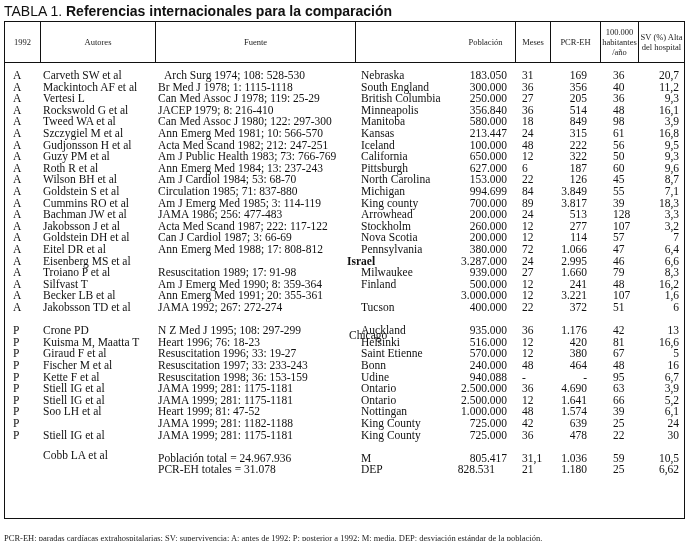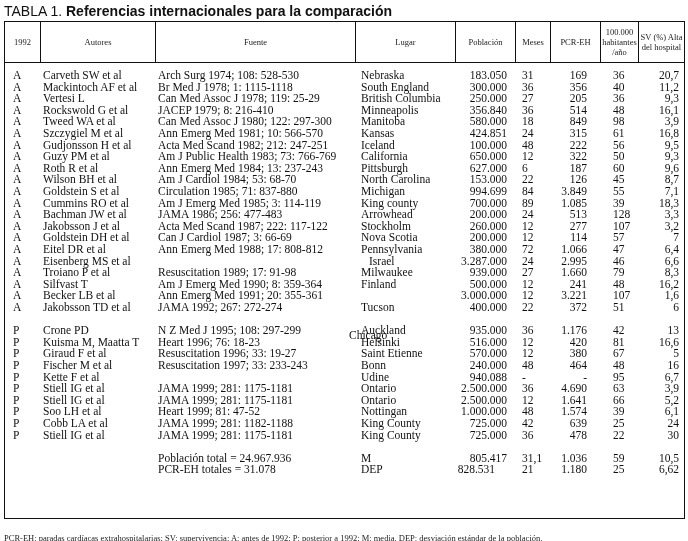--- a/index.html
+++ b/index.html
@@ -20,32 +20,31 @@
 </head>
 <body>
 
 <div class="title"><span>TABLA 1. </span><b>Referencias internacionales para la comparación</b></div>
 
 <div class="tbl">
   <div class="hdr">
     <div class="hc" style="left:0;width:36px">1992</div>
     <div class="hc" style="left:36px;width:115px">Autores</div>
     <div class="hc" style="left:151px;width:200px">Fuente</div>
-    <div class="hc" style="left:351px;width:100px">Lugar</div>
     <div class="hc" style="left:451px;width:60px">Población</div>
     <div class="hc" style="left:511px;width:35px">Meses</div>
     <div class="hc" style="left:546px;width:50px">PCR-EH</div>
     <div class="hc" style="left:596px;width:38px">100.000 habitantes /año</div>
     <div class="hc last" style="left:634px;width:45px">SV (%) Alta del hospital</div>
   </div>
   <div class="body" id="tbody">
       <div class="row" style="top: 6px;">
         <div class="c " style="left: 8px;">A</div>
         <div class="c " style="left: 38px;">Carveth SW et al</div>
-        <div class="c " style="left: 153px; text-align: right;">Arch Surg 1974; 108: 528-530</div>
+        <div class="c " style="left: 159px; text-align: right;">Arch Surg 1974; 108: 528-530</div>
         <div class="c " style="left: 356px;">Nebraska</div>
         <div class="c r" style="left: 450px; width: 52px;">183.050</div>
         <div class="c " style="left: 517px;">31</div>
         <div class="c r" style="left: 540px; width: 42px;">169</div>
         <div class="c " style="left: 608px;">36</div>
         <div class="c r" style="left: 640px; width: 34px;">20,7</div>
       </div>
       <div class="row" style="top: 17.6px;">
         <div class="c " style="left: 8px;">A</div>
         <div class="c " style="left: 38px;">Mackintoch AF et al</div>
@@ -88,21 +87,21 @@
         <div class="c " style="left: 517px;">18</div>
         <div class="c r" style="left: 540px; width: 42px;">849</div>
         <div class="c " style="left: 608px;">98</div>
         <div class="c r" style="left: 640px; width: 34px;">3,9</div>
       </div>
       <div class="row" style="top: 64px;">
         <div class="c " style="left: 8px;">A</div>
         <div class="c " style="left: 38px;">Szczygiel M et al</div>
         <div class="c " style="left: 153px;">Ann Emerg Med 1981; 10: 566-570</div>
         <div class="c " style="left: 356px;">Kansas</div>
-        <div class="c r" style="left: 450px; width: 52px;">424.851</div>
+        <div class="c r" style="left: 450px; width: 52px;">213.447</div>
         <div class="c " style="left: 517px;">24</div>
         <div class="c r" style="left: 540px; width: 42px;">315</div>
         <div class="c " style="left: 608px;">61</div>
         <div class="c r" style="left: 640px; width: 34px;">16,8</div>
       </div>
       <div class="row" style="top: 75.6px;">
         <div class="c " style="left: 8px;">A</div>
         <div class="c " style="left: 38px;">Gudjonsson H et al</div>
         <div class="c " style="left: 153px;">Acta Med Scand 1982; 212: 247-251</div>
         <div class="c " style="left: 356px;">Iceland</div>
@@ -156,21 +155,21 @@
         <div class="c " style="left: 608px;">55</div>
         <div class="c r" style="left: 640px; width: 34px;">7,1</div>
       </div>
       <div class="row" style="top: 133.6px;">
         <div class="c " style="left: 8px;">A</div>
         <div class="c " style="left: 38px;">Cummins RO et al</div>
         <div class="c " style="left: 153px;">Am J Emerg Med 1985; 3: 114-119</div>
         <div class="c " style="left: 356px;">King county</div>
         <div class="c r" style="left: 450px; width: 52px;">700.000</div>
         <div class="c " style="left: 517px;">89</div>
-        <div class="c r" style="left: 540px; width: 42px;">1.085</div>
+        <div class="c r" style="left: 540px; width: 42px;">3.817</div>
         <div class="c " style="left: 608px;">39</div>
         <div class="c r" style="left: 640px; width: 34px;">18,3</div>
       </div>
       <div class="row" style="top: 145.2px;">
         <div class="c " style="left: 8px;">A</div>
         <div class="c " style="left: 38px;">Bachman JW et al</div>
         <div class="c " style="left: 153px;">JAMA 1986; 256: 477-483</div>
         <div class="c " style="left: 356px;">Arrowhead</div>
         <div class="c r" style="left: 450px; width: 52px;">200.000</div>
         <div class="c " style="left: 517px;">24</div>
@@ -207,21 +206,21 @@
         <div class="c " style="left: 356px;">Pennsylvania</div>
         <div class="c r" style="left: 450px; width: 52px;">380.000</div>
         <div class="c " style="left: 517px;">72</div>
         <div class="c r" style="left: 540px; width: 42px;">1.066</div>
         <div class="c " style="left: 608px;">47</div>
         <div class="c r" style="left: 640px; width: 34px;">6,4</div>
       </div>
       <div class="row" style="top: 191.6px;">
         <div class="c " style="left: 8px;">A</div>
         <div class="c " style="left: 38px;">Eisenberg MS et al</div>
-        <div class="c " style="left: 364px;">Israel</div>
+        <div class="c " style="left: 342px; font-weight: bold;">Israel</div>
         <div class="c r" style="left: 450px; width: 52px;">3.287.000</div>
         <div class="c " style="left: 517px;">24</div>
         <div class="c r" style="left: 540px; width: 42px;">2.995</div>
         <div class="c " style="left: 608px;">46</div>
         <div class="c r" style="left: 640px; width: 34px;">6,6</div>
       </div>
       <div class="row" style="top: 203.2px;">
         <div class="c " style="left: 8px;">A</div>
         <div class="c " style="left: 38px;">Troiano P et al</div>
         <div class="c " style="left: 153px;">Resuscitation 1989; 17: 91-98</div>
@@ -305,20 +304,21 @@
         <div class="c " style="left: 356px;">Bonn</div>
         <div class="c r" style="left: 450px; width: 52px;">240.000</div>
         <div class="c " style="left: 517px;">48</div>
         <div class="c r" style="left: 540px; width: 42px;">464</div>
         <div class="c " style="left: 608px;">48</div>
         <div class="c r" style="left: 640px; width: 34px;">16</div>
       </div>
       <div class="row" style="top: 307.6px;">
         <div class="c " style="left: 8px;">P</div>
         <div class="c " style="left: 38px;">Kette F et al</div>
+        <div class="c " style="left: 153px;">Resuscitation 1998; 36: 153-159</div>
         <div class="c " style="left: 356px;">Udine</div>
         <div class="c r" style="left: 450px; width: 52px;">940.088</div>
         <div class="c " style="left: 517px;">-</div>
         <div class="c r" style="left: 540px; width: 42px;">-</div>
         <div class="c " style="left: 608px;">95</div>
         <div class="c r" style="left: 640px; width: 34px;">6,7</div>
       </div>
       <div class="row" style="top: 319.2px;">
         <div class="c " style="left: 8px;">P</div>
         <div class="c " style="left: 38px;">Stiell IG et al</div>
@@ -347,21 +347,21 @@
         <div class="c " style="left: 153px;">Heart 1999; 81: 47-52</div>
         <div class="c " style="left: 356px;">Nottingan</div>
         <div class="c r" style="left: 450px; width: 52px;">1.000.000</div>
         <div class="c " style="left: 517px;">48</div>
         <div class="c r" style="left: 540px; width: 42px;">1.574</div>
         <div class="c " style="left: 608px;">39</div>
         <div class="c r" style="left: 640px; width: 34px;">6,1</div>
       </div>
       <div class="row" style="top: 354px;">
         <div class="c " style="left: 8px;">P</div>
-        <div class="c " style="left: 38px;">Cobb LA et al</div>
+        <div class="c " style="left: 38px; margin-top: 32px;">Cobb LA et al</div>
         <div class="c " style="left: 153px;">JAMA 1999; 281: 1182-1188</div>
         <div class="c " style="left: 356px;">King County</div>
         <div class="c r" style="left: 450px; width: 52px;">725.000</div>
         <div class="c " style="left: 517px;">42</div>
         <div class="c r" style="left: 540px; width: 42px;">639</div>
         <div class="c " style="left: 608px;">25</div>
         <div class="c r" style="left: 640px; width: 34px;">24</div>
       </div>
       <div class="row" style="top: 365.6px;">
         <div class="c " style="left: 8px;">P</div>

